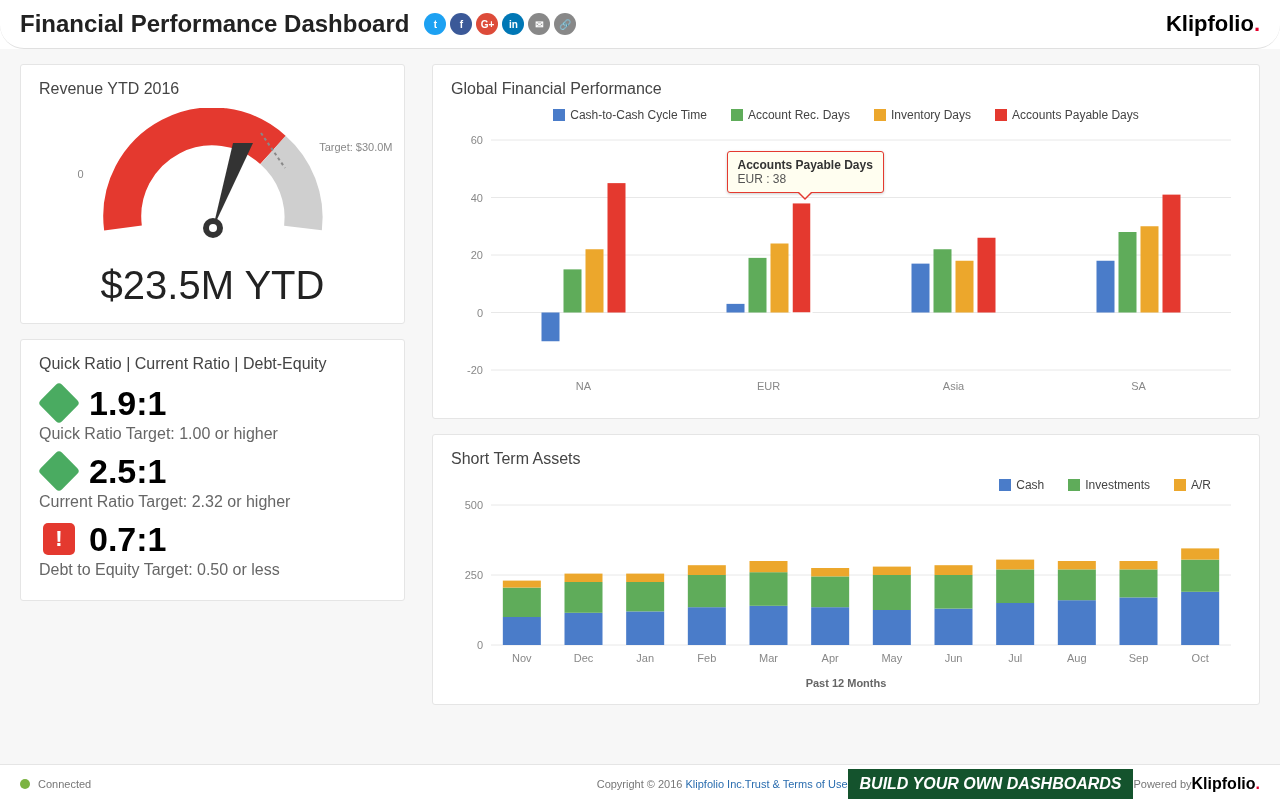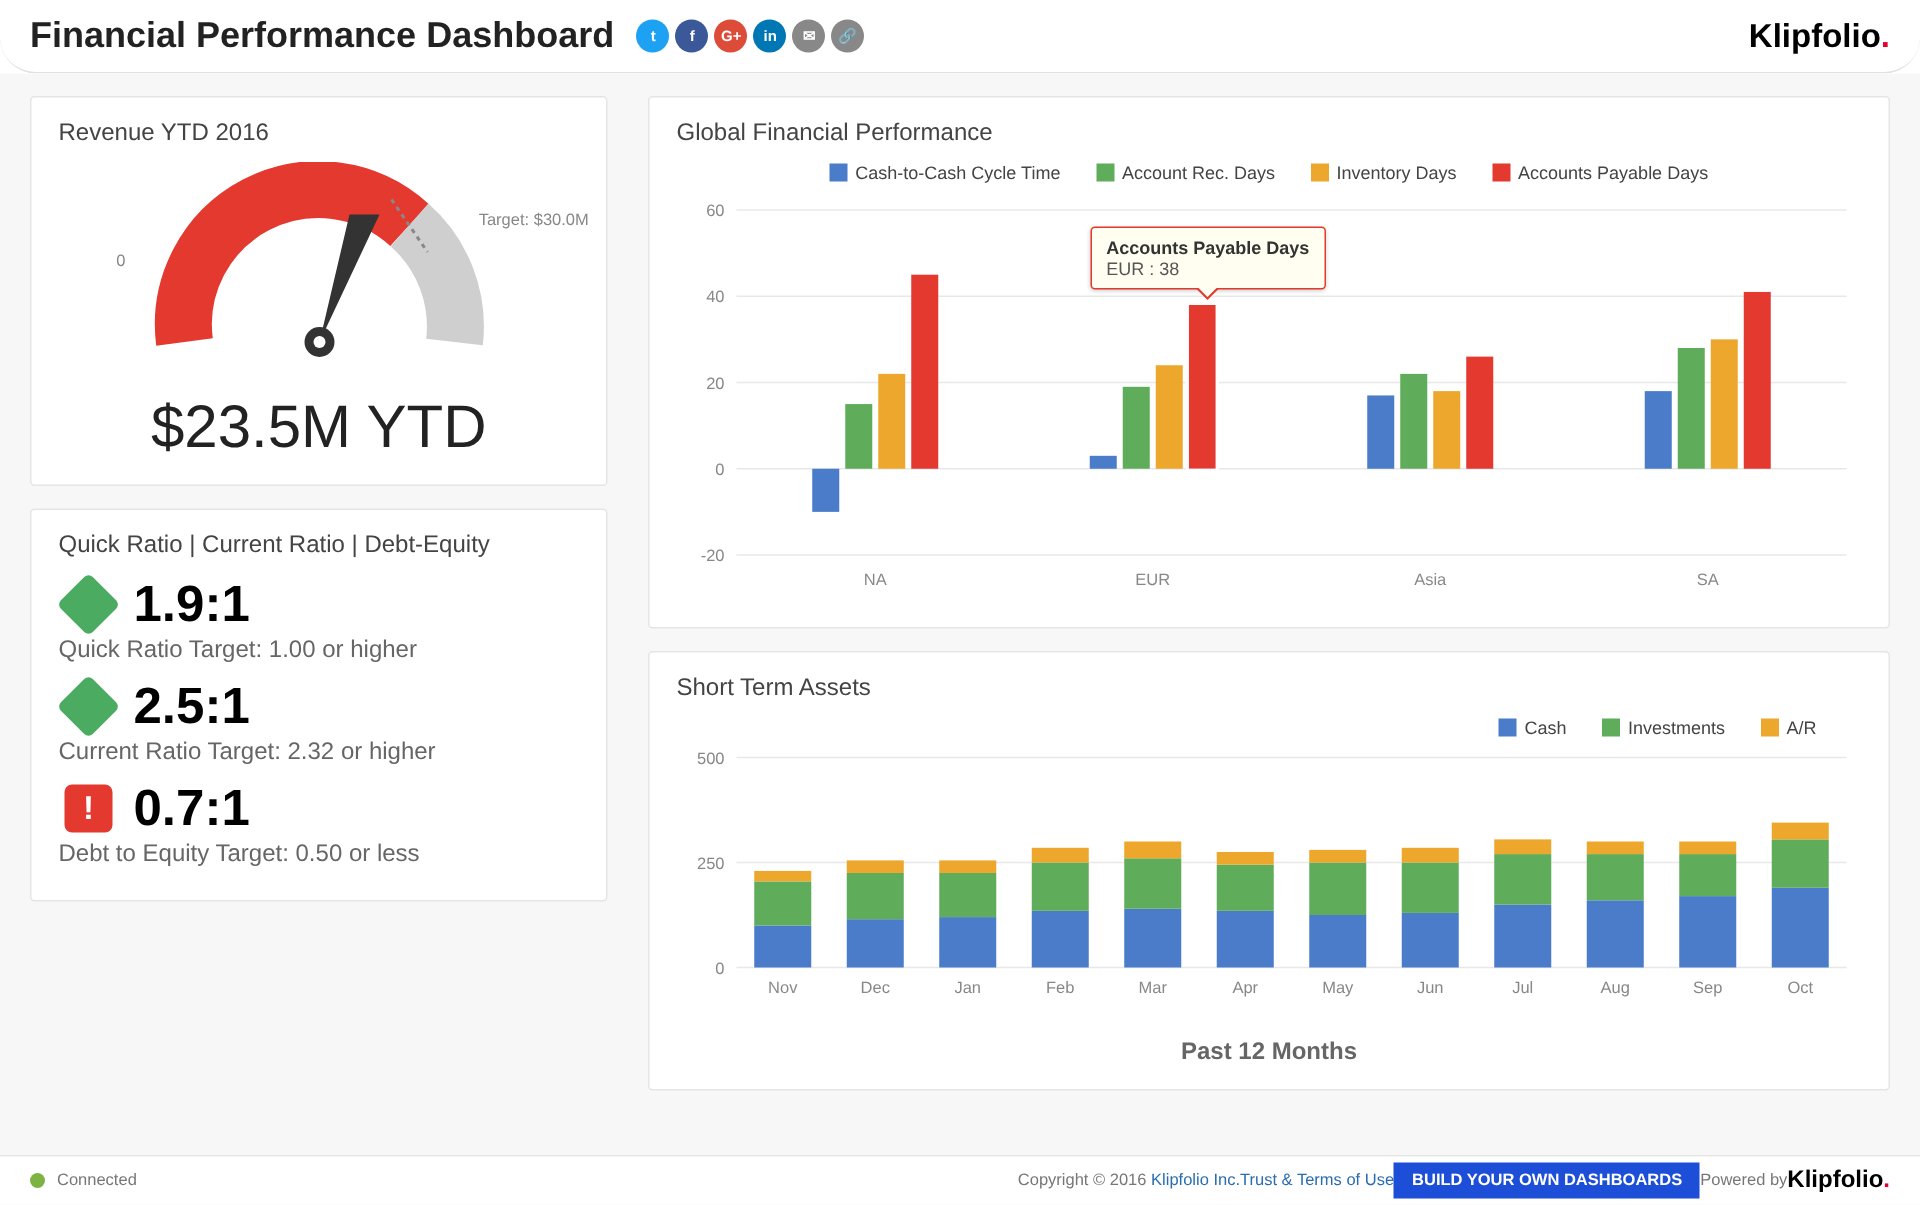--- a/index.html
+++ b/index.html
@@ -32,26 +32,26 @@
 .chart-area { position:relative; }
 .legend { display:flex; justify-content:center; gap:24px; margin-bottom:8px; font-size:12px; color:#444; }
 .legend-item { display:flex; align-items:center; gap:5px; }
 .legend-sw { width:12px; height:12px; }
 .axis-label { font-size:11px; fill:#888; }
 .tooltip-box { position:absolute; background:#fffef0; border:1px solid #e4392f; border-radius:3px; padding:6px 10px; font-size:12px; box-shadow:0 1px 3px rgba(0,0,0,0.2); }
 .tooltip-box .tt-title { font-weight:700; color:#333; }
 .tooltip-box .tt-val { color:#555; }
 .tooltip-arrow { position:absolute; bottom:-8px; left:50%; margin-left:-8px; width:0; height:0; border-left:8px solid transparent; border-right:8px solid transparent; border-top:8px solid #e4392f; }
 .tooltip-arrow::after { content:''; position:absolute; top:-9px; left:-7px; border-left:7px solid transparent; border-right:7px solid transparent; border-top:7px solid #fffef0; }
-.x-axis-title { text-align:center; font-size:16px; color:#666; font-weight:700; margin-top:20px; }
+.x-axis-title { text-align:center; font-size:11px; color:#666; font-weight:700; margin-top:4px; }
 .footer { display:flex; align-items:center; padding:4px 20px; border-top:1px solid #e5e5e5; font-size:11px; color:#777; }
 .conn-dot { width:10px; height:10px; background:#7cb342; border-radius:50%; margin-right:8px; }
 .footer .right { margin-left:auto; display:flex; align-items:center; gap:0; }
 .footer a { color:#2a6daf; text-decoration:none; }
-.build-btn { background:#1d4ed8; color:#fff; padding:6px 12px; font-size:11px; font-weight:700; border:none; cursor:pointer; }
+.build-btn { background:#14532d; color:#fff; padding:6px 12px; font-size:16px; font-weight:700; border:none; cursor:pointer;font-style:italic; }
 .footer-logo { font-size:16px; font-weight:900; color:#000; }
 </style>
 </head>
 <body>
 
 <div class="app">
   <div class="header">
     <h1>Financial Performance Dashboard</h1>
     <div class="share-icons">
       <div class="share-icon tw">t</div>

